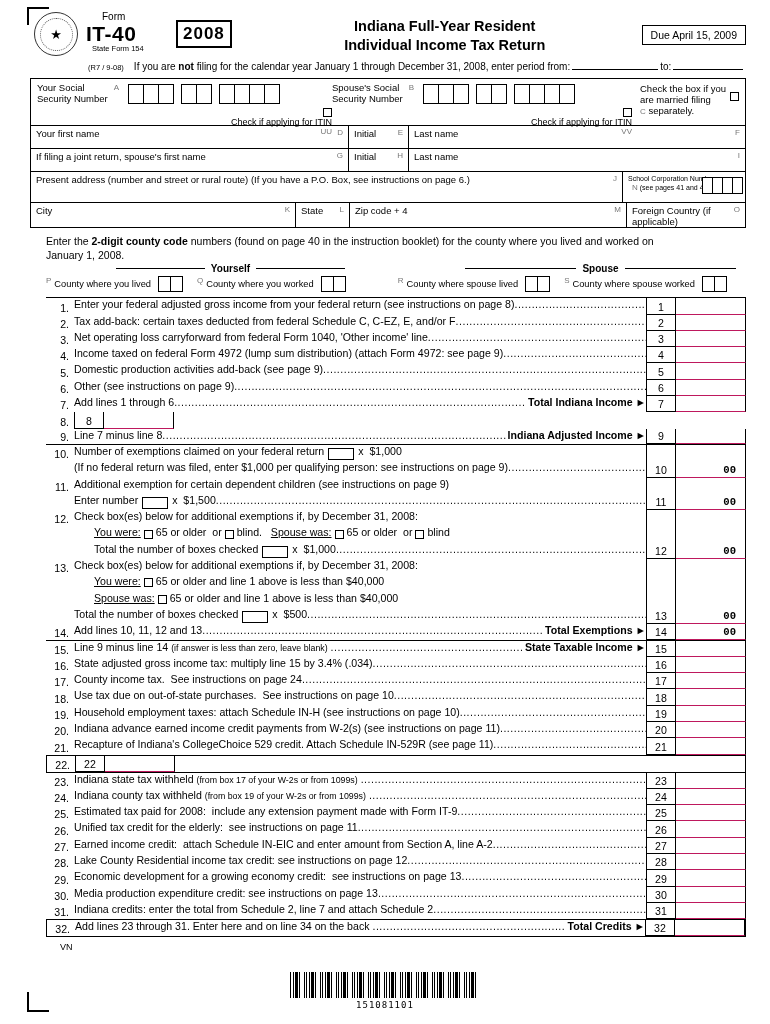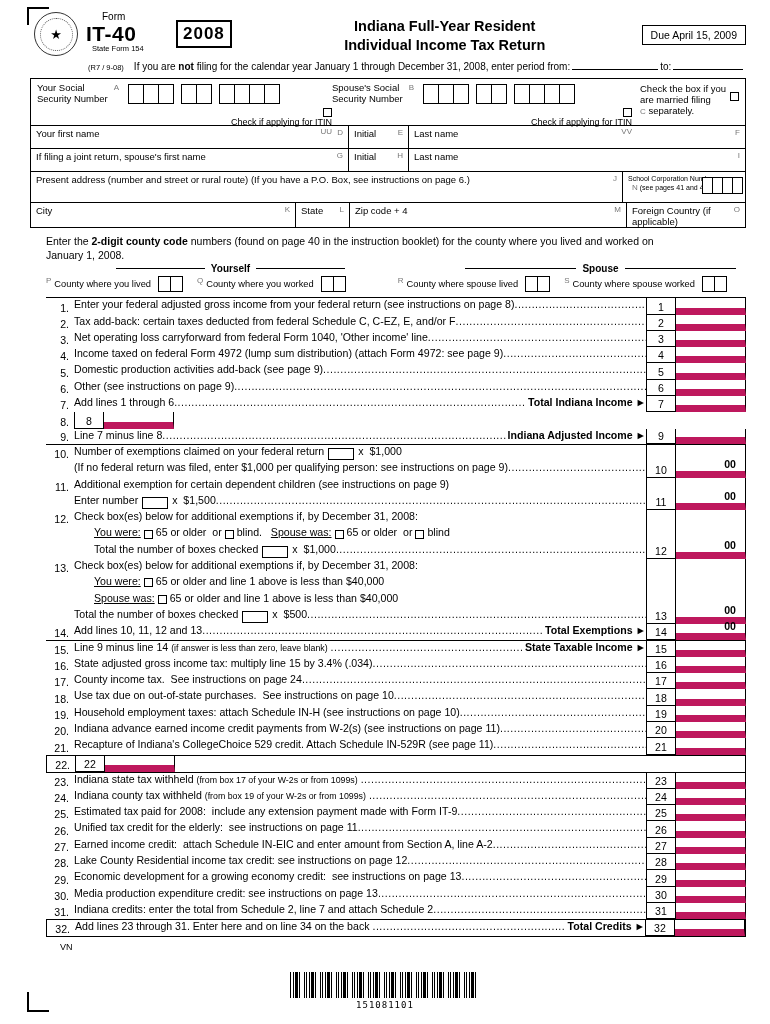--- a/index.html
+++ b/index.html
@@ -86,21 +86,21 @@
   .seg.ul { text-decoration:underline; }
   .seg.sm { font-size:8.8px; }
   .rtext .cbox { align-self:center; margin:0 3px; width:9px; height:9px; }
   .ibox { width:26px; height:12px; border:1px solid #000; margin:0 4px; align-self:flex-end; flex:none; background:#fff; }
   .leader { flex:1; overflow:hidden; min-width:8px; }
   .leader::after { content:"......................................................................................................................................................................"; letter-spacing:.5px; }
   .tail { font-weight:bold; white-space:pre; padding-left:2px; }
   .rbox { flex:0 0 30px; border-left:1px solid #000; border-right:1px solid #000; display:flex; align-items:flex-end; justify-content:center; padding-bottom:1px; }
   .rbox.filled { border-bottom:1px solid #000; }
   .ramt { flex:0 0 70px; border-right:1px solid #000; display:flex; align-items:flex-end; justify-content:flex-end; padding:0 9px 1px 0; font-weight:bold; }
-  .ramt.filled { border-bottom:7px solid #be185d; }
+  .ramt.filled { border-bottom:1px solid #be185d;font-family:Liberation Mono, monospace; }
 
   
   .vn { margin:5px 0 0 60px; font-size:9px; }
   .footer { position:absolute; bottom:14px; left:0; right:0; text-align:center; }
   .barcode { width:190px; height:26px; margin:0 auto;
     background:repeating-linear-gradient(90deg,#000 0 1.5px,#fff 1.5px 3px,#000 3px 4px,#fff 4px 5px,#000 5px 8px,#fff 8px 9.5px,#000 9.5px 10.5px,#fff 10.5px 14px,#000 14px 15px,#fff 15px 16px); }
   .bcnum { font-family:"DejaVu Sans Mono", monospace; font-size:9px; letter-spacing:1px; margin-top:2px; }
 </style>
 </head>
 <body>

